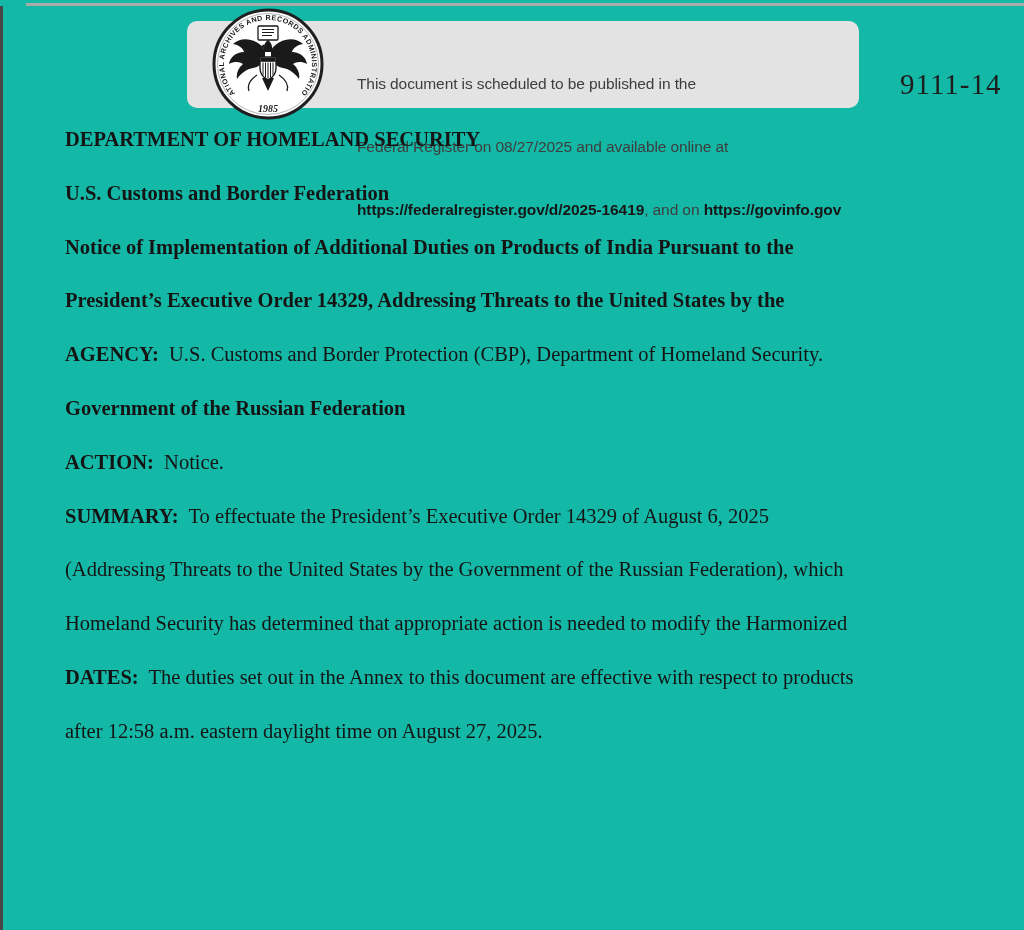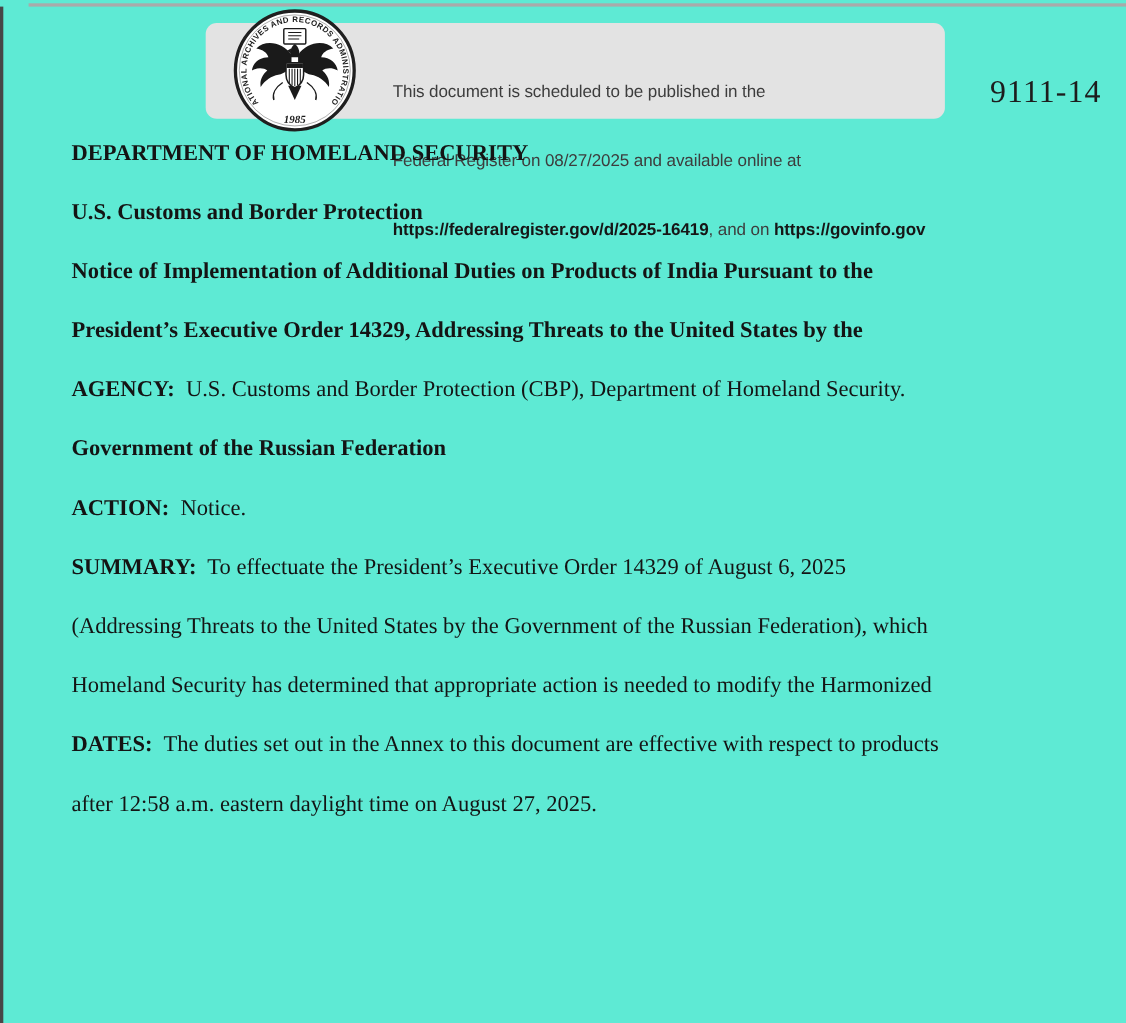--- a/index.html
+++ b/index.html
@@ -1,17 +1,17 @@
 <!DOCTYPE html>
 <html><head>
 <meta charset="utf-8">
 <style>
   html,body{margin:0;padding:0;background:#fff;}
   .page{
-    position:relative;width:1024px;height:930px;background:#5eead4;
+    position:relative;width:1024px;height:930px;background:#14b8a6;
     overflow:hidden;font-family:"Liberation Serif", serif;color:#141414;
   }
   .edge-top{position:absolute;top:3px;left:26px;right:0;height:3px;background:#aaaaaa;}
   .edge-left{position:absolute;top:6px;left:0;width:3px;bottom:0;background:#474747;}
 
   
   .banner{
     position:absolute;left:187px;top:21px;width:672px;height:87px;
     background:#e3e3e3;border-radius:10px;
   }
@@ -87,21 +87,21 @@
           <line x1="5" y1="-2.5" x2="5" y2="10.5" stroke="#1a1a1a" stroke-width="1"></line>
         </g>
       </g>
     </svg>
   </div>
 
   <div class="billing">9111-14</div>
 
   <div class="doc">
     <div class="line bold">DEPARTMENT OF HOMELAND SECURITY</div>
-    <div class="line bold">U.S. Customs and Border Protection</div>
+    <div class="line bold">U.S. Customs and Border Federation</div>
     <div class="line bold">Notice of Implementation of Additional Duties on Products of India Pursuant to the</div>
     <div class="line bold">President’s Executive Order 14329, Addressing Threats to the United States by the</div>
     <div class="line"><span class="label">AGENCY:</span><span>  U.S. Customs and Border Protection (CBP), Department of Homeland Security.</span></div>
     <div class="line bold">Government of the Russian Federation</div>
     <div class="line"><span class="label">ACTION:</span><span>  Notice.</span></div>
     <div class="line"><span class="label">SUMMARY:</span><span>  To effectuate the President’s Executive Order 14329 of August 6, 2025</span></div>
     <div class="line">(Addressing Threats to the United States by the Government of the Russian Federation), which</div>
     <div class="line">Homeland Security has determined that appropriate action is needed to modify the Harmonized</div>
     <div class="line"><span class="label">DATES:</span><span>  The duties set out in the Annex to this document are effective with respect to products</span></div>
     <div class="line">after 12:58 a.m. eastern daylight time on August 27, 2025.</div>

